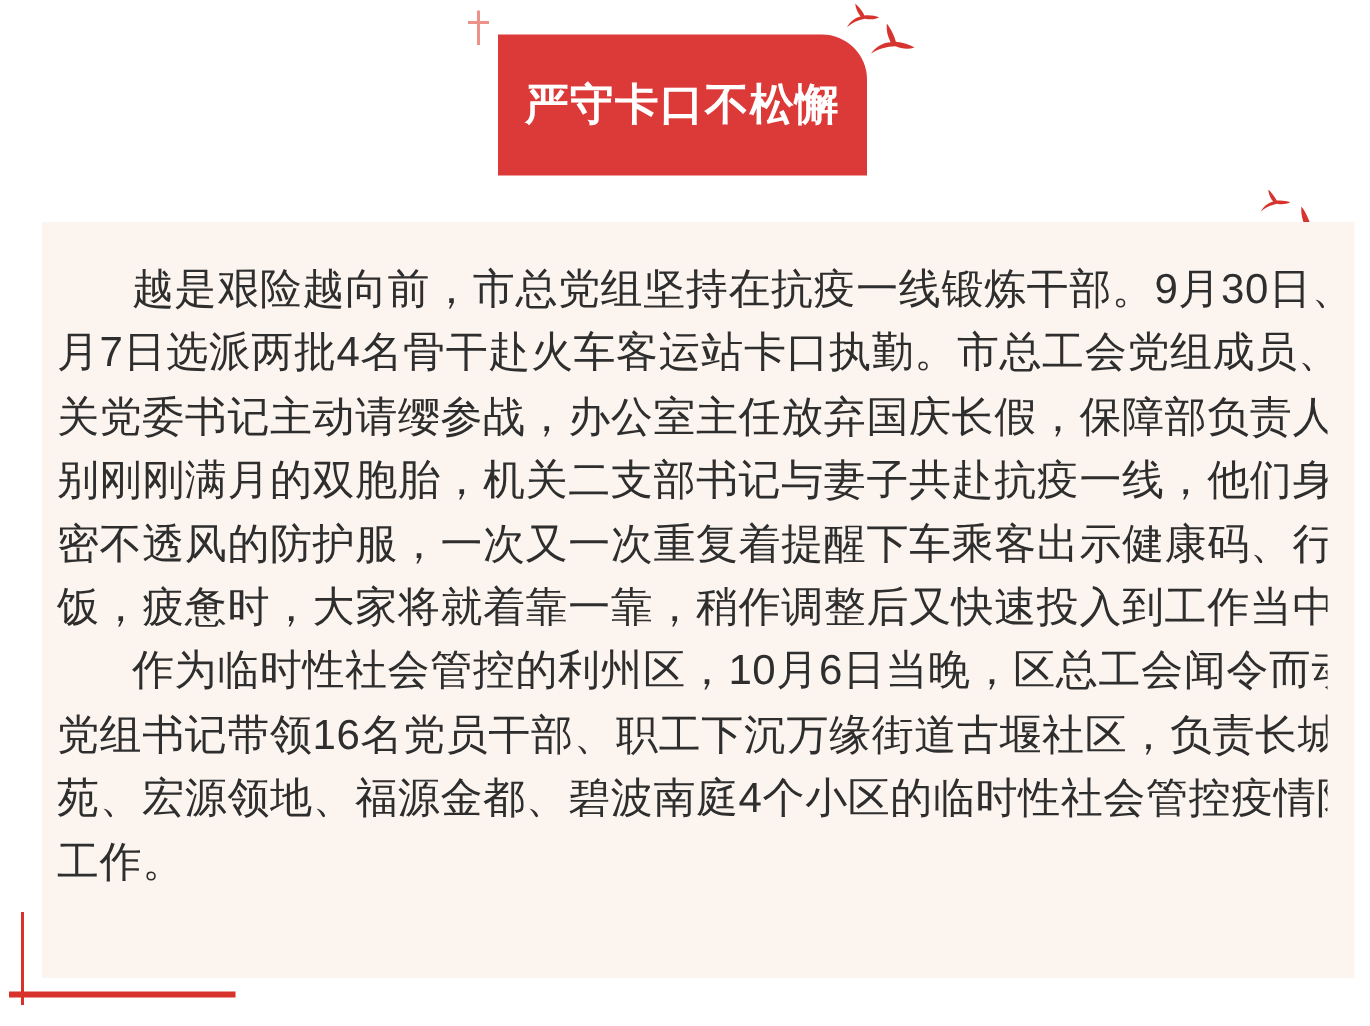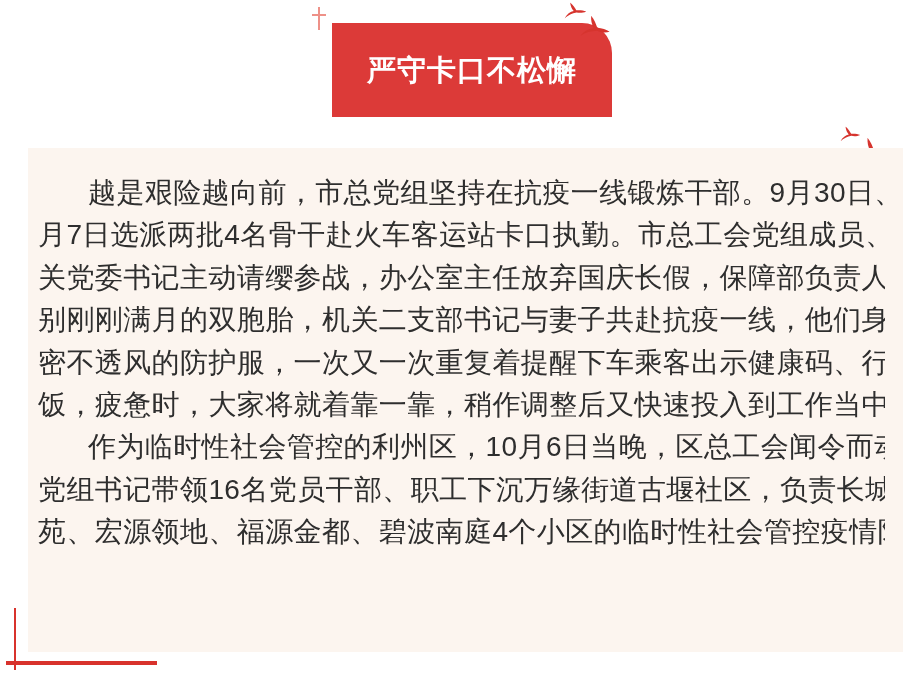--- a/index.html
+++ b/index.html
@@ -7,21 +7,21 @@
         font-family:"Liberation Sans", sans-serif;}
 
   
   .cross-line{position:absolute;}
   #cross-top-h{left:312px;top:14px;width:14px;height:2px;background:var(--crosshair-light);}
   #cross-top-v{left:318px;top:7px;width:2px;height:23px;background:var(--crosshair-light);}
   #cross-bottom-h{left:6px;top:661px;width:151px;height:4px;background:var(--crosshair-red);}
   #cross-bottom-v{left:14px;top:608px;width:2px;height:62px;background:var(--crosshair-red);}
 
   
-  #banner{position:absolute;left:332px;top:23px;width:280px;height:94px;
+  #banner{position:absolute;left:332px;top:23px;width:246px;height:94px;
           background:var(--banner-red);border-radius:0 30px 0 0;
           display:flex;flex-direction:column;justify-content:center;align-items:center;}
   #banner .t-line{color:#ffffff;font-size:29px;font-weight:800;line-height:40px;
                   letter-spacing:1px;white-space:nowrap;}
 
   
   .bird{position:absolute;}
   .bird svg{display:block;width:100%;height:100%;}
   #bird-1{left:563px;top:2px;width:23px;height:16px;transform:rotate(-6deg);}
   #bird-2{left:580px;top:16px;width:30px;height:22px;transform:rotate(4deg);}
@@ -74,19 +74,20 @@
     <div id="article">
       <div class="line indent">越是艰险越向前，市总党组坚持在抗疫一线锻炼干部。9月30日、10</div>
       <div class="line">月7日选派两批4名骨干赴火车客运站卡口执勤。市总工会党组成员、机</div>
       <div class="line">关党委书记主动请缨参战，办公室主任放弃国庆长假，保障部负责人作</div>
       <div class="line">别刚刚满月的双胞胎，机关二支部书记与妻子共赴抗疫一线，他们身着</div>
       <div class="line">密不透风的防护服，一次又一次重复着提醒下车乘客出示健康码、行程</div>
       <div class="line">饭，疲惫时，大家将就着靠一靠，稍作调整后又快速投入到工作当中。</div>
       <div class="line indent">作为临时性社会管控的利州区，10月6日当晚，区总工会闻令而动，</div>
       <div class="line">党组书记带领16名党员干部、职工下沉万缘街道古堰社区，负责长城馨</div>
       <div class="line">苑、宏源领地、福源金都、碧波南庭4个小区的临时性社会管控疫情防控</div>
+      <div class="line">工作。</div>
     </div>
   </div>
 
   <div class="cross-line" id="cross-bottom-v"></div>
   <div class="cross-line" id="cross-bottom-h"></div>
 
 </div>
 
 </body></html>

